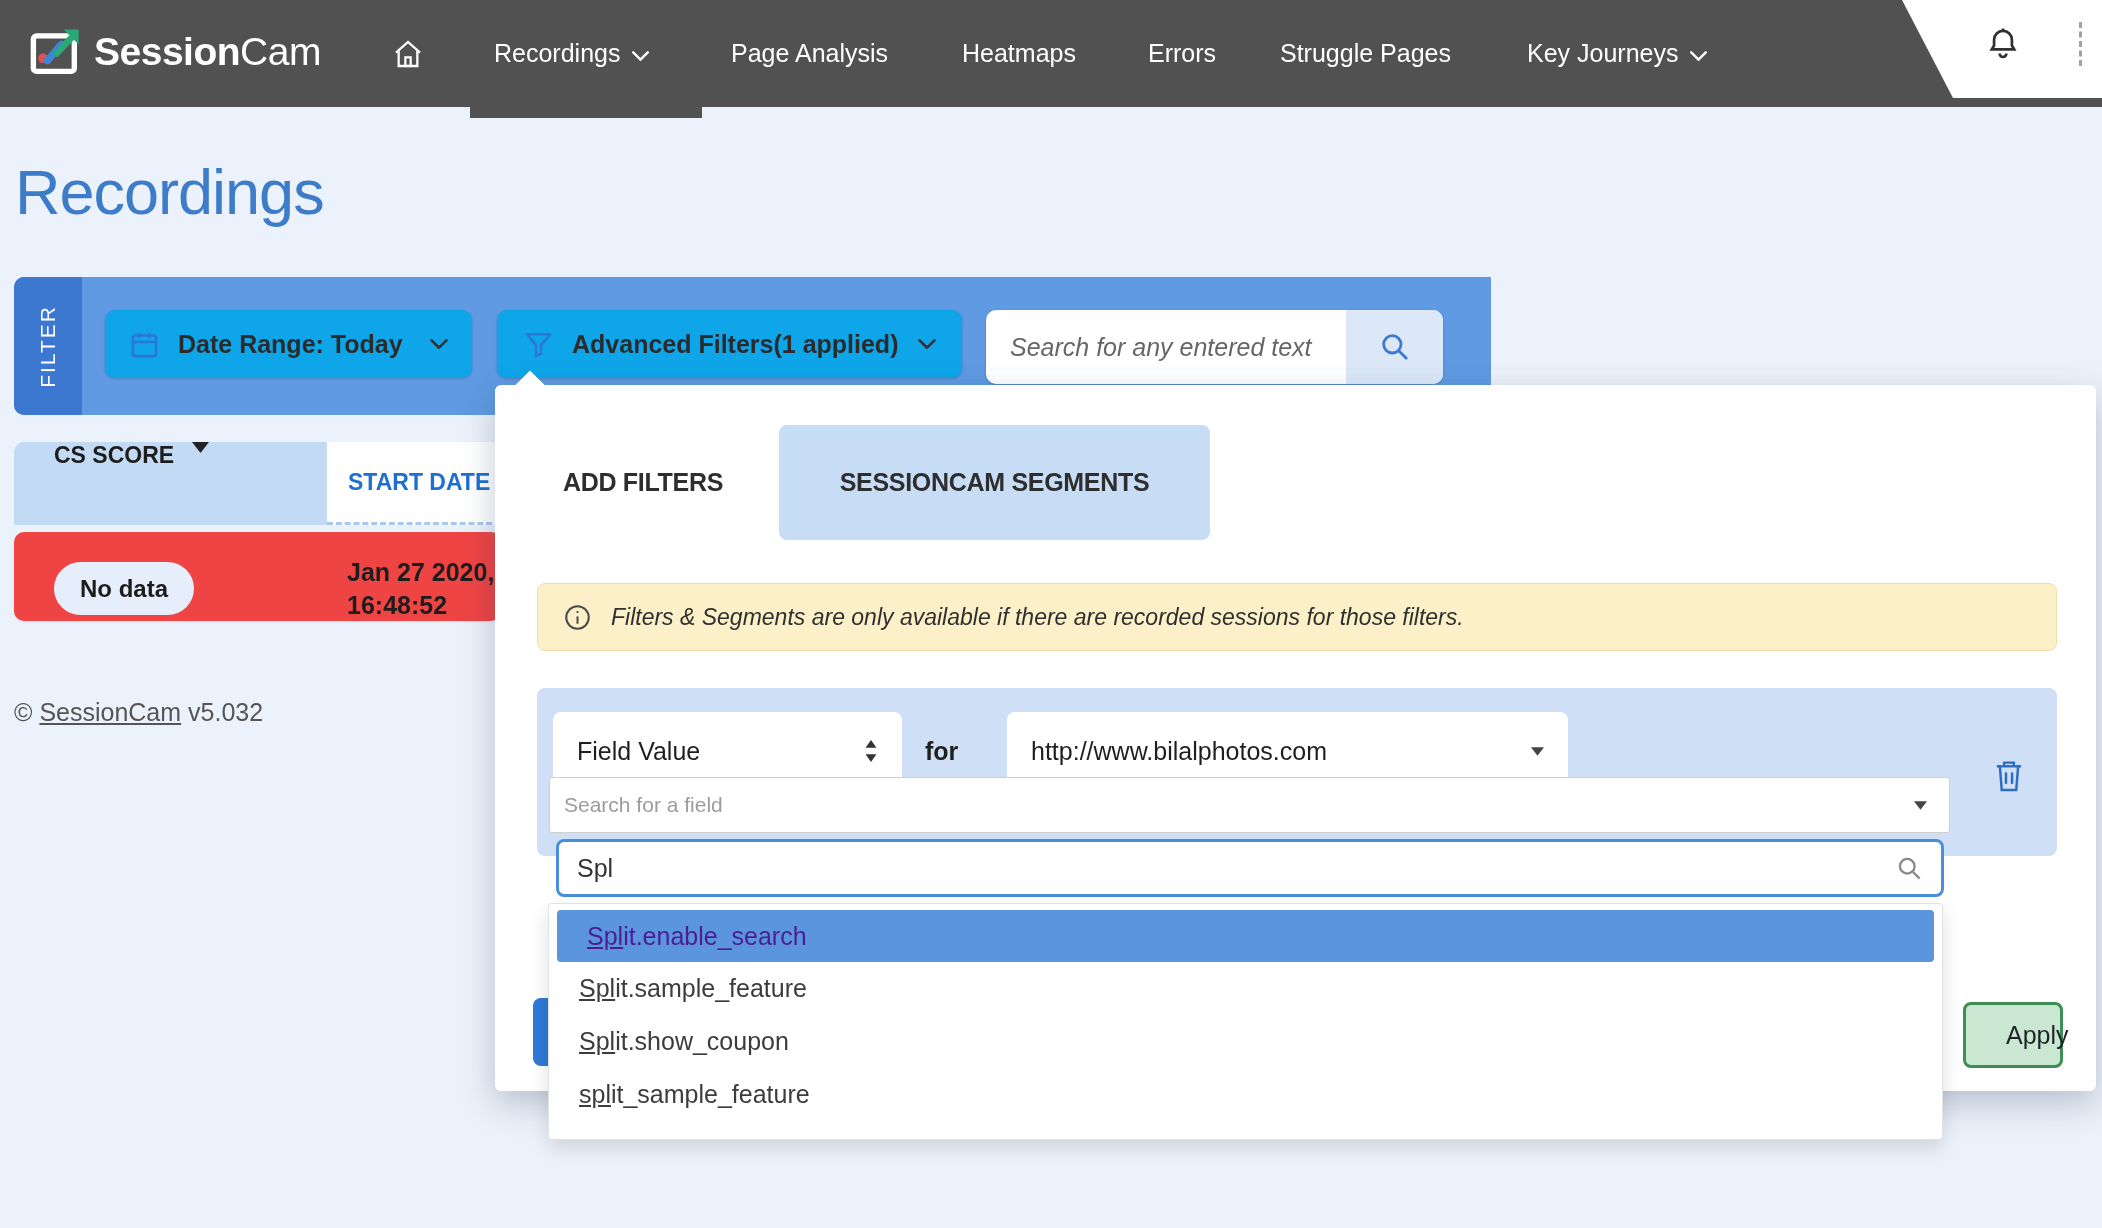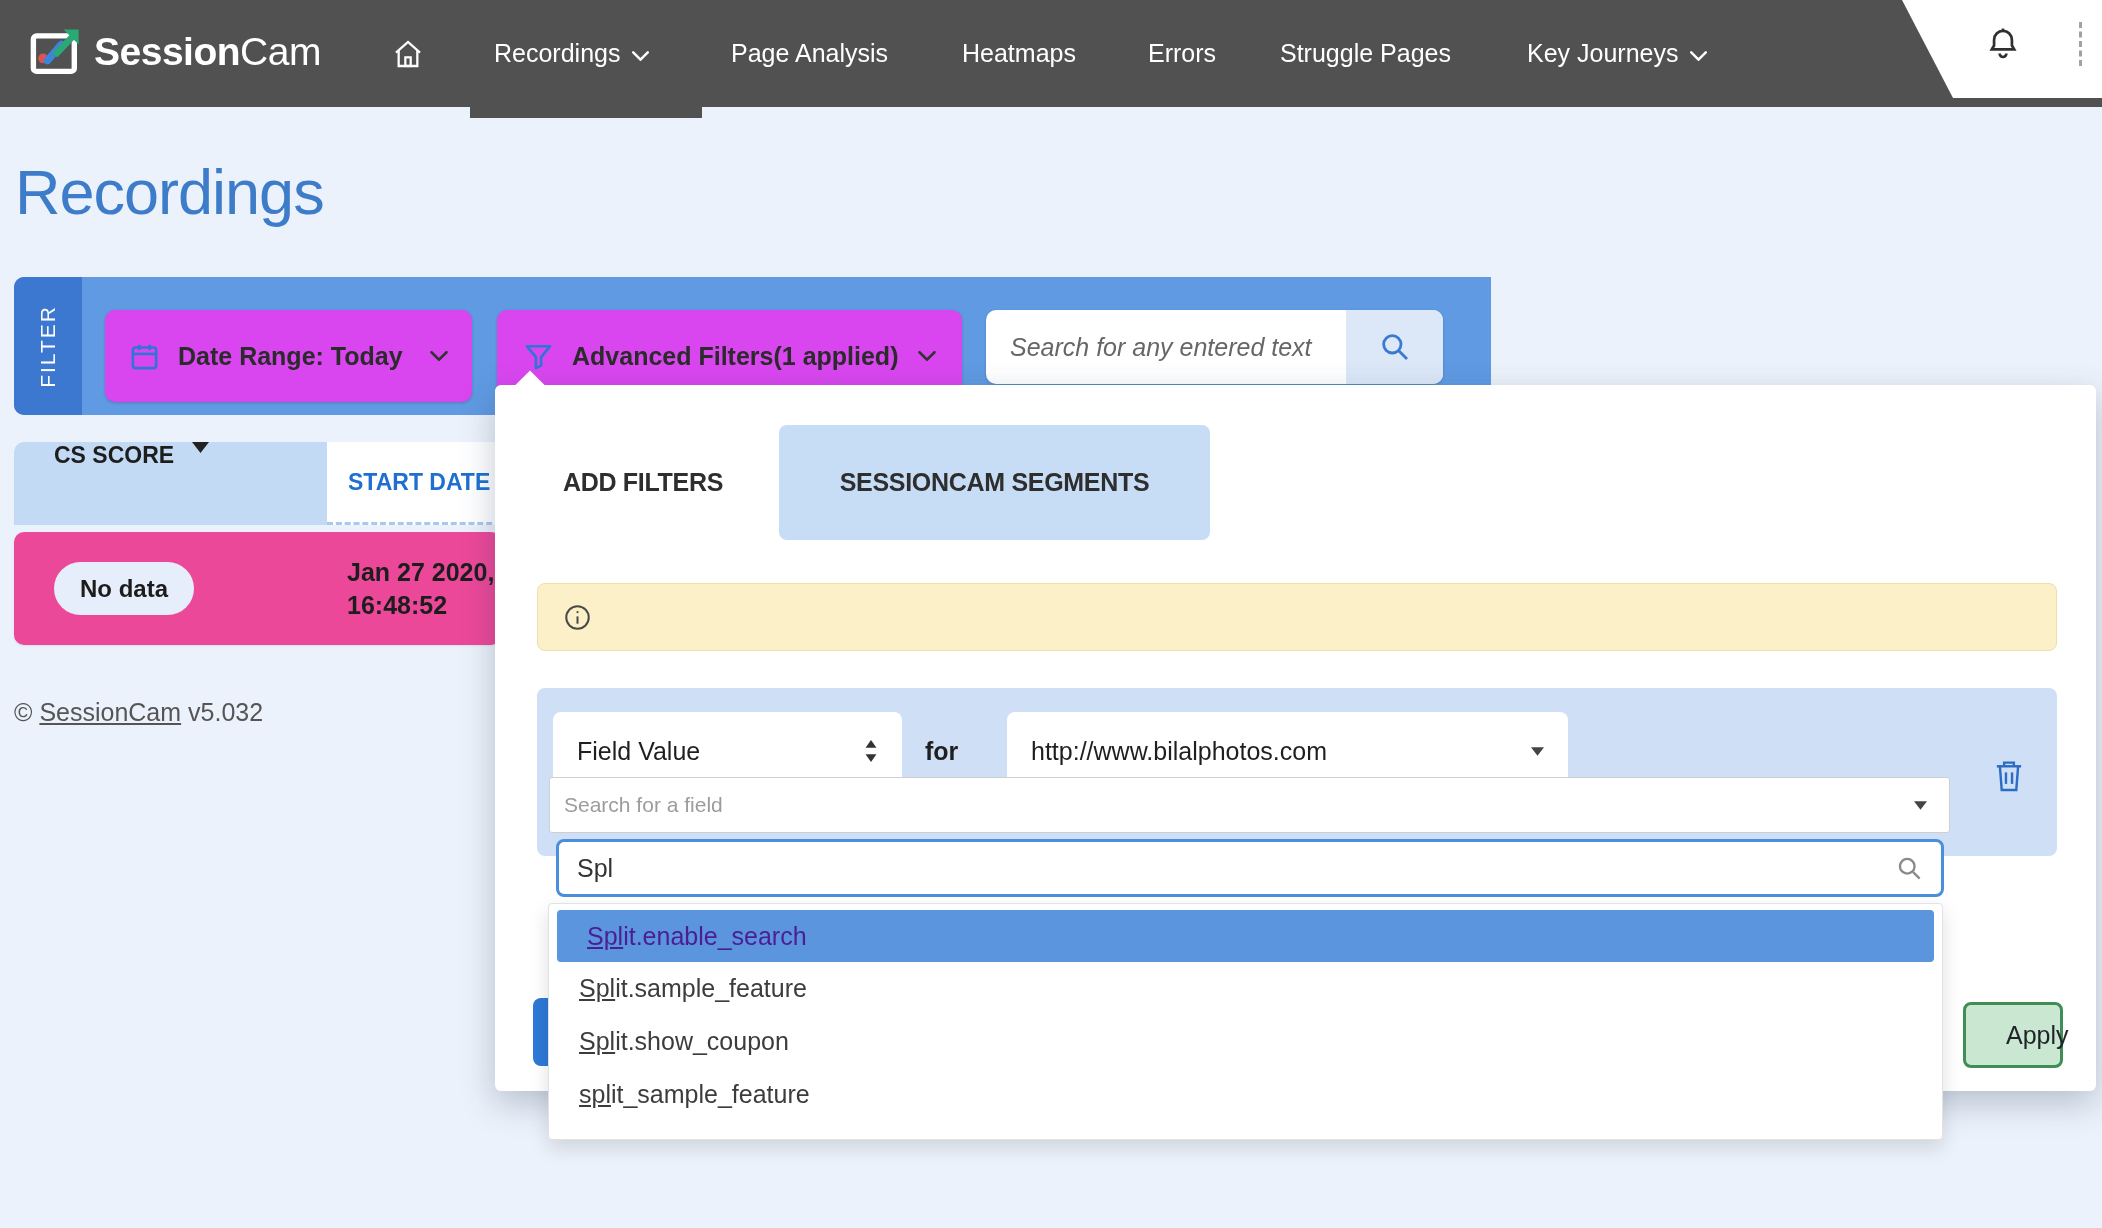--- a/index.html
+++ b/index.html
@@ -28,21 +28,21 @@
   
   .page-title { position:absolute; left:15px; top:156px; font-size:63px; font-weight:400;
                 color:#3d7cc9; letter-spacing:-1px; }
   
   .filter-bar { position:absolute; left:14px; top:277px; width:1477px; height:138px;
                 background:#5f9ae2; border-radius:10px 0 0 10px; }
   .filter-tab { position:absolute; left:0; top:0; width:68px; height:138px; background:#3c78d0;
                 border-radius:10px 0 0 10px; display:flex; align-items:center; justify-content:center; }
   .filter-tab span { writing-mode:vertical-rl; transform:rotate(180deg); color:#fff;
                      font-size:21px; letter-spacing:2px; font-weight:400; }
-  .bar-btn { position:absolute; top:33px; height:92px; background:#d946ef; border-radius:10px;
+  .bar-btn { position:absolute; top:33px; height:68px; background:#0ea5e9; border-radius:10px;
              display:flex; align-items:center; box-shadow:0 1px 3px rgba(0,0,0,.18);
              font-size:25px; font-weight:600; color:#2b2b2b; cursor:pointer; }
   .btn-date { left:91px; width:367px; padding:0 24px; gap:18px; }
   .btn-adv  { left:483px; width:465px; padding:0 26px; gap:18px; }
   .bar-btn .chev-d { width:18px; height:10px; margin-left:auto; color:#333; }
   .bar-btn svg.ic { width:31px; height:31px; flex:0 0 auto; }
   .search-wrap { position:absolute; left:972px; top:33px; width:457px; height:74px; background:#fff;
                  border-radius:10px; display:flex; box-shadow:0 1px 3px rgba(0,0,0,.18); overflow:hidden; }
   .search-input { flex:1; border:0; outline:none; font-style:italic; font-size:25px; color:#444;
                   padding:0 10px 0 24px; font-family:"Liberation Sans",sans-serif; background:transparent; }
@@ -51,21 +51,21 @@
                 justify-content:center; cursor:pointer; }
   .search-btn svg { width:32px; height:32px; }
   
   .th-left { position:absolute; left:14px; top:442px; width:313px; height:83px; background:#c3daf4;
              border-radius:10px 0 0 0; display:flex; gap:18px; padding-left:40px;
              font-size:23px; font-weight:700; color:#1d1d1d; cursor:pointer; }
   .th-left svg { width:17px; height:11px; }
   .th-right { position:absolute; left:327px; top:442px; width:174px; height:83px; background:#fff;
               border-bottom:3px dashed #aac7ec; display:flex; align-items:center; padding-left:21px;
               font-size:23px; font-weight:700; color:#1e6fd1; cursor:pointer; white-space:nowrap; overflow:hidden; }
-  .data-row { position:absolute; left:14px; top:532px; width:487px; height:113px; background:#ec4899;
+  .data-row { position:absolute; left:14px; top:532px; width:487px; height:89px; background:#ef4444;
               border-radius:10px; box-shadow:0 1px 2px rgba(0,0,0,.08); }
   .pill { position:absolute; left:40px; top:30px; width:140px; height:53px; background:#e7eefb;
           border-radius:27px; display:flex; align-items:center; justify-content:center;
           font-size:24px; font-weight:700; color:#1c1c1c; }
   .row-date { position:absolute; left:333px; top:24px; font-size:25px; font-weight:700; color:#1d1d1d;
               line-height:33px; white-space:nowrap; }
   .footer { position:absolute; left:14px; top:698px; font-size:25px; color:#555; }
   .footer .u { text-decoration:underline; cursor:pointer; }
   
   .panel { position:absolute; left:495px; top:385px; width:1601px; height:706px; background:#fff;
@@ -251,20 +251,21 @@
     <div class="tab tab-seg">
       <span>SESSIONCAM SEGMENTS</span>
     </div>
 
     <div class="notice">
       <svg viewBox="0 0 24 24" fill="none" stroke="#4a4a4a" stroke-width="1.8">
         <circle cx="12" cy="12" r="10"></circle>
           <line x1="12" y1="11" x2="12" y2="17.5"></line>
         <circle cx="12" cy="7.2" r="1" fill="#4a4a4a" stroke="none"></circle>
       </svg>
+      <span>Filters &amp; Segments are only available if there are recorded sessions for those filters.</span>
     </div>
 
     <div class="fcontainer">
       <div class="sel sel-type">
         <span>Field Value</span>
         <svg class="spin" viewBox="0 0 12 22" fill="#333">
           <path d="M6 1 L11 8 H1 Z"></path>
             <path d="M6 21 L1 14 H11 Z"></path>
         </svg>
       </div>

